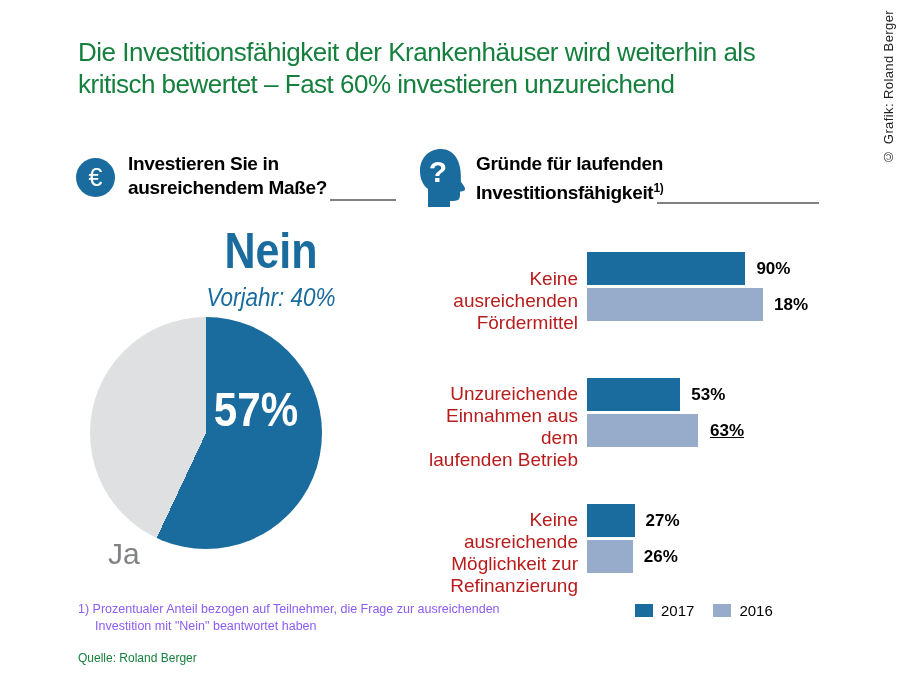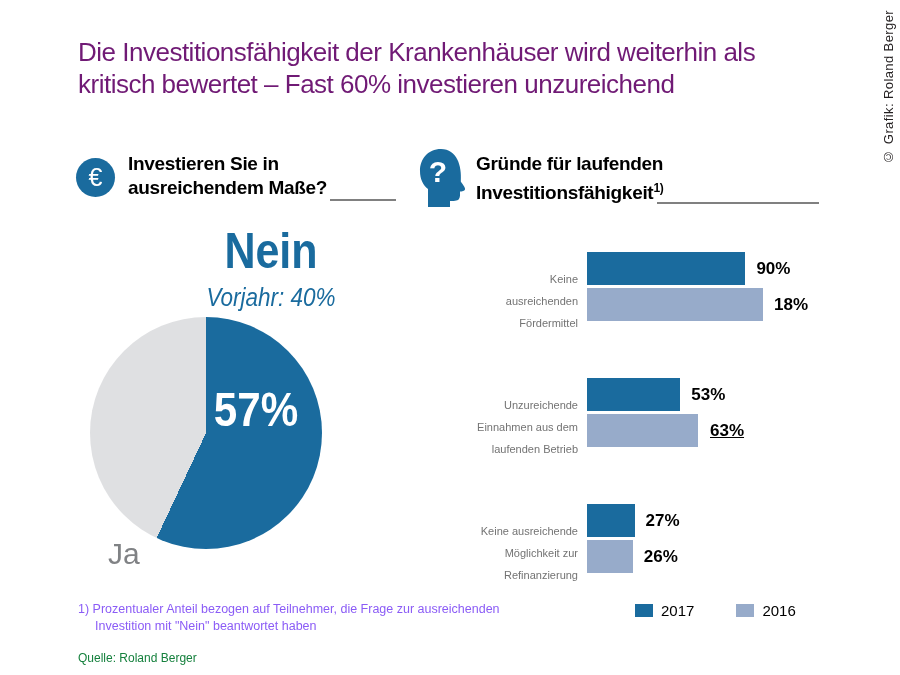--- a/index.html
+++ b/index.html
@@ -1,20 +1,20 @@
 <!DOCTYPE html>
 <html><head>
 <meta charset="utf-8">
 <style>
   html,body{margin:0;padding:0;background:#fff;}
   .page{position:relative;width:900px;height:675px;background:#ffffff;overflow:hidden;
         font-family:"Liberation Sans","DejaVu Sans",sans-serif;color:#111;}
 
   .title{position:absolute;left:78px;top:36px;width:780px;font-size:26px;line-height:32px;
-         letter-spacing:-0.5px;color:#701a75;font-weight:400;}
+         letter-spacing:-0.5px;color:#15803d;font-weight:400;}
 
   .copyright{position:absolute;top:10px;right:4px;}
   .copyright span{display:inline-block;writing-mode:vertical-rl;transform:rotate(180deg);
                   font-size:13px;color:#231f20;letter-spacing:0.4px;}
 
   
   .euro-icon{position:absolute;left:76px;top:158px;width:39px;height:39px;border-radius:50%;
              background:#1a6b9e;color:#fff;display:flex;align-items:center;justify-content:center;
              font-size:25px;}
   .q-left{position:absolute;left:128px;top:152px;font-size:19px;font-weight:700;line-height:24px;
@@ -37,25 +37,25 @@
   .pie{position:absolute;left:90px;top:317px;width:232px;height:232px;border-radius:50%;}
   .pie-pct{position:absolute;left:196px;top:385px;width:120px;text-align:center;
            font-size:49px;font-weight:700;color:#fff;transform:scaleX(0.86);line-height:1;}
   .ja{position:absolute;left:108px;top:537px;font-size:30px;color:#808285;text-align:center;}
 
   
   .bar-chart{position:absolute;left:420px;top:252px;width:470px;height:330px;}
   .bar-group{position:absolute;left:0;width:470px;height:69px;}
   .bar-label{position:absolute;left:0;top:0;width:158px;height:69px;display:flex;
              align-items:center;justify-content:flex-end;}
-  .bar-label .lines{text-align:right;font-size:11px;line-height:22px;color:#737373;margin-top:28px;}
+  .bar-label .lines{text-align:right;font-size:19px;line-height:22px;color:#b91c1c;margin-top:28px;}
   .bar{position:absolute;left:167px;height:33px;}
   .pct{position:absolute;font-weight:700;font-size:17px;color:#000;white-space:nowrap;}
 
-  .legend{position:absolute;left:587px;top:602px;display:flex;gap:42px;align-items:center;padding-left:48px;}
+  .legend{position:absolute;left:587px;top:602px;display:flex;gap:19px;align-items:center;padding-left:48px;}
   .legend-item{display:flex;align-items:center;gap:8px;font-size:15px;color:#000;}
   .swatch{display:inline-block;width:18px;height:13px;}
 
   .footnote{position:absolute;left:78px;top:601px;font-size:12.5px;line-height:17px;color:#8b5cf6;}
   .footnote .l2{padding-left:17px;}
   .source{position:absolute;left:78px;top:651px;font-size:12px;color:#15803d;}
 </style>
 </head>
 <body>
 

